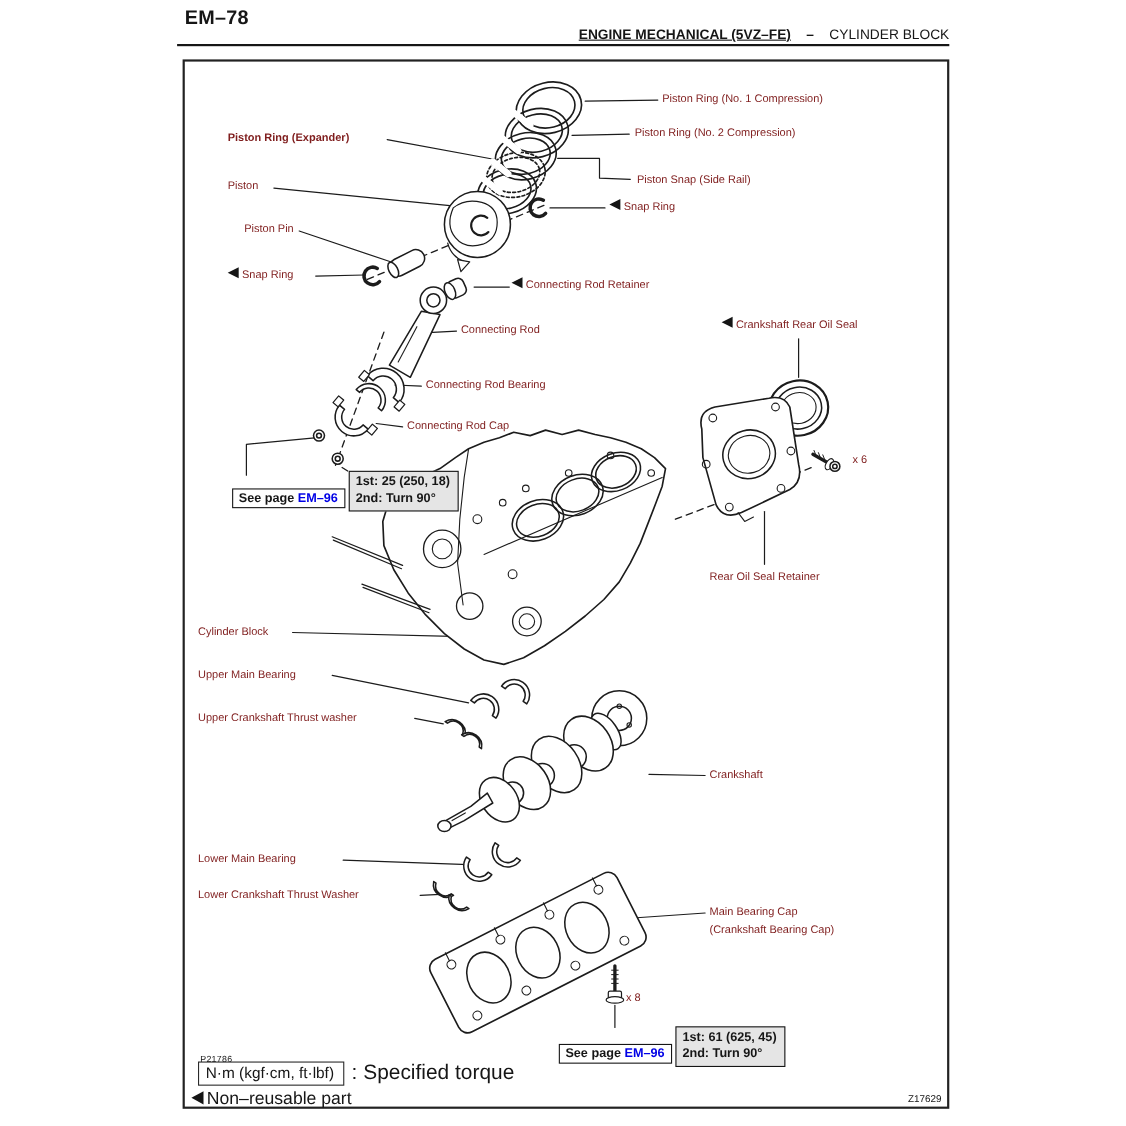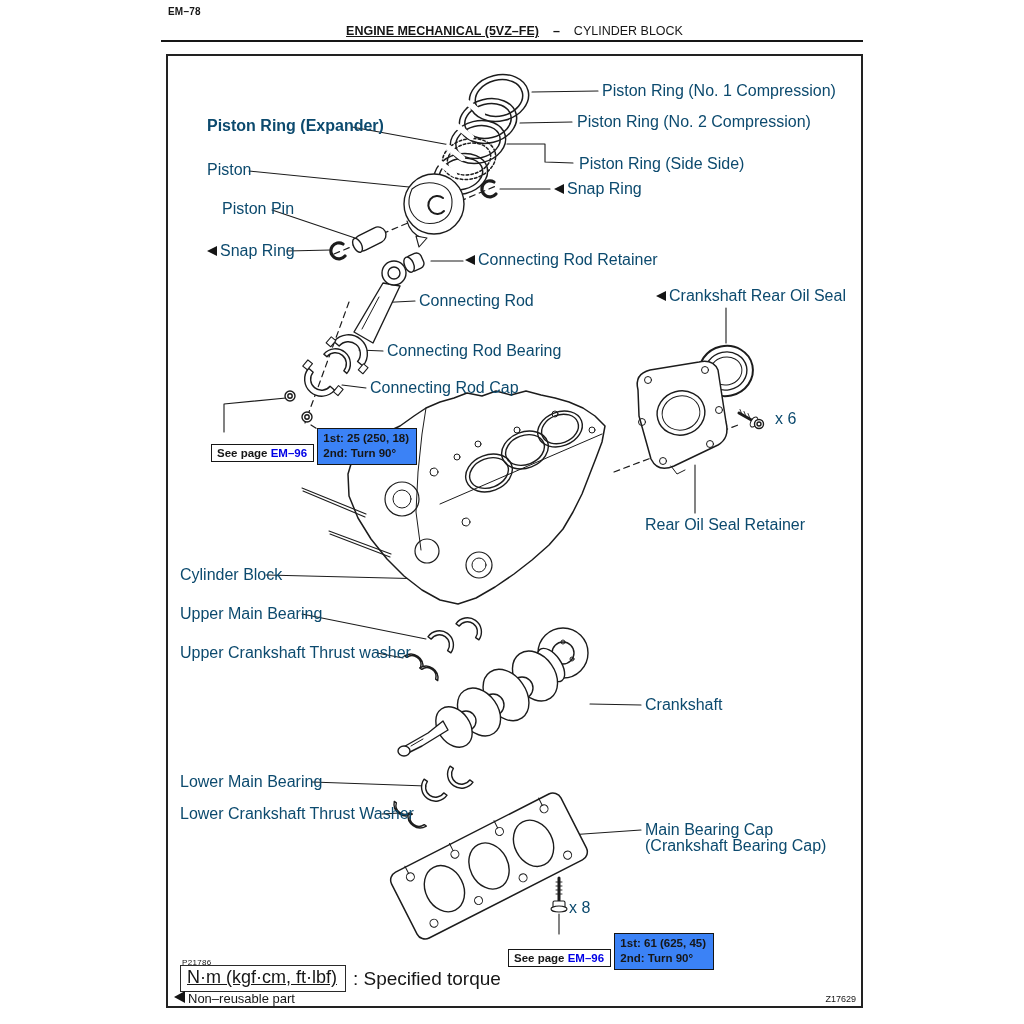--- a/index.html
+++ b/index.html
@@ -4,65 +4,65 @@
 <style>
   html,body { margin:0; padding:0; }
   body {
     width:1024px; height:1024px; position:relative; overflow:hidden;
     background:#ffffff; color:#161616;
     font-family:"Liberation Sans", sans-serif;
     -webkit-font-smoothing:antialiased;
   }
   .page-num {
     position:absolute; left:168px; top:6px;
-    font-size:10px; font-weight:bold; letter-spacing:.2px;
+    font-size:18px; font-weight:bold; letter-spacing:.2px;
   }
   .header-title {
     position:absolute; left:166px; top:24px; width:697px;
-    text-align:center; font-size:12.5px; white-space:nowrap;
+    text-align:right; font-size:12.5px; white-space:nowrap;
   }
   .header-title .section { font-weight:bold; text-decoration:underline; }
   .header-title .sep { padding:0 14px; font-weight:bold; }
   .header-rule {
     position:absolute; left:161px; top:40px; width:702px; height:2px;
     background:#161616;
   }
   .figure-box {
     position:absolute; left:166px; top:54px; width:697px; height:954px;
     border:2px solid #222; box-sizing:border-box; background:#fff;
   }
   .art { position:absolute; left:0; top:0; }
   .lbl {
-    position:absolute; font-size:16px; line-height:16px;
-    white-space:nowrap; color:#0c4a6e;
+    position:absolute; font-size:10px; line-height:16px;
+    white-space:nowrap; color:#7f1d1d;
   }
   .lbl2 { line-height:15.5px; }
   .tri {
     display:inline-block; width:0; height:0;
     border-top:5.5px solid transparent; border-bottom:5.5px solid transparent;
     border-right:10.5px solid #151515; margin-right:3px;
   }
   .torque-note { position:absolute; font-size:11.5px; font-weight:bold; }
   .tn-top {
     display:inline-block; border:1.5px solid #161616; background:#fff;
     padding:2px 6px 2px 5px; white-space:nowrap;text-align:center;
   }
   .tn-bottom {
-    display:inline-block; border:1.5px solid #161616; background:#3b82f6;
+    display:inline-block; border:1.5px solid #161616; background:#e5e5e5;
     margin-top:-2px; padding:2px 7px 3px 5px; line-height:15px; white-space:nowrap;
   }
   .link { color:#0000e6; }
   .photo-code { position:absolute; left:14px; top:888px; font-size:8px; letter-spacing:.3px;margin-top:14px; }
   .legend-torque { position:absolute; left:12px; top:909px; display:flex; align-items:center; }
   .sym-box {
     border:1.4px solid #2a2a2a; padding:1px 8px 3px 6px;
-    font-size:18px; white-space:nowrap;text-decoration:underline;
+    font-size:14px; white-space:nowrap;
   }
   .sym-desc { margin-left:7px; font-size:19px; white-space:nowrap; }
-  .legend-nonreusable { position:absolute; left:6px; top:935px; font-size:13px; }
+  .legend-nonreusable { position:absolute; left:6px; top:935px; font-size:16px; }
   .legend-nonreusable .tri { border-top-width:6px; border-bottom-width:6px; border-right-width:11px; }
   .drawing-code { position:absolute; right:5px; top:938px; font-size:9px; }
 </style>
 </head>
 <body>
 
 <div class="page-num">EM–78</div>
 <div class="header-title">
   <span class="section">ENGINE MECHANICAL (5VZ–FE)</span><span class="sep">–</span><span class="subsection">CYLINDER BLOCK</span>
 </div>
@@ -344,21 +344,21 @@
       <line x1="557" y1="876" x2="557" y2="899" stroke-width="3"></line>
       <path d="M554,880 h6 M554,884 h6 M554,888 h6 M554,892 h6" stroke-width="0.9"></path>
       <rect x="551" y="899" width="12" height="7" rx="1.5" fill="#fff" stroke-width="1.1"></rect>
       <ellipse cx="557" cy="907" rx="8" ry="3" fill="#fff" stroke-width="1.1"></ellipse>
     </g>
   </svg>
 
   <div class="lbl" style="left:434px; top:27px;">Piston Ring (No. 1 Compression)</div>
   <div class="lbl" style="left:409px; top:58px;text-align:right;">Piston Ring (No. 2 Compression)</div>
   <div class="lbl" style="left:39px; top:62px;font-weight:bold;">Piston Ring (Expander)</div>
-  <div class="lbl" style="left:411px; top:100px;">Piston Ring (Side Side)</div>
+  <div class="lbl" style="left:411px; top:100px;">Piston Snap (Side Rail)</div>
   <div class="lbl" style="left:39px; top:106px;">Piston</div>
   <div class="lbl" style="left:386px; top:125px;"><span class="tri"></span><span>Snap Ring</span></div>
   <div class="lbl" style="left:54px; top:145px;">Piston Pin</div>
   <div class="lbl" style="left:39px; top:187px;"><span class="tri"></span><span>Snap Ring</span></div>
   <div class="lbl" style="left:297px; top:196px;"><span class="tri"></span><span>Connecting Rod Retainer</span></div>
   <div class="lbl" style="left:251px; top:237px;">Connecting Rod</div>
   <div class="lbl" style="left:488px; top:232px;"><span class="tri"></span><span>Crankshaft Rear Oil Seal</span></div>
   <div class="lbl" style="left:219px; top:287px;">Connecting Rod Bearing</div>
   <div class="lbl" style="left:202px; top:324px;">Connecting Rod Cap</div>
   <div class="lbl" style="left:607px; top:355px;">x 6</div>

